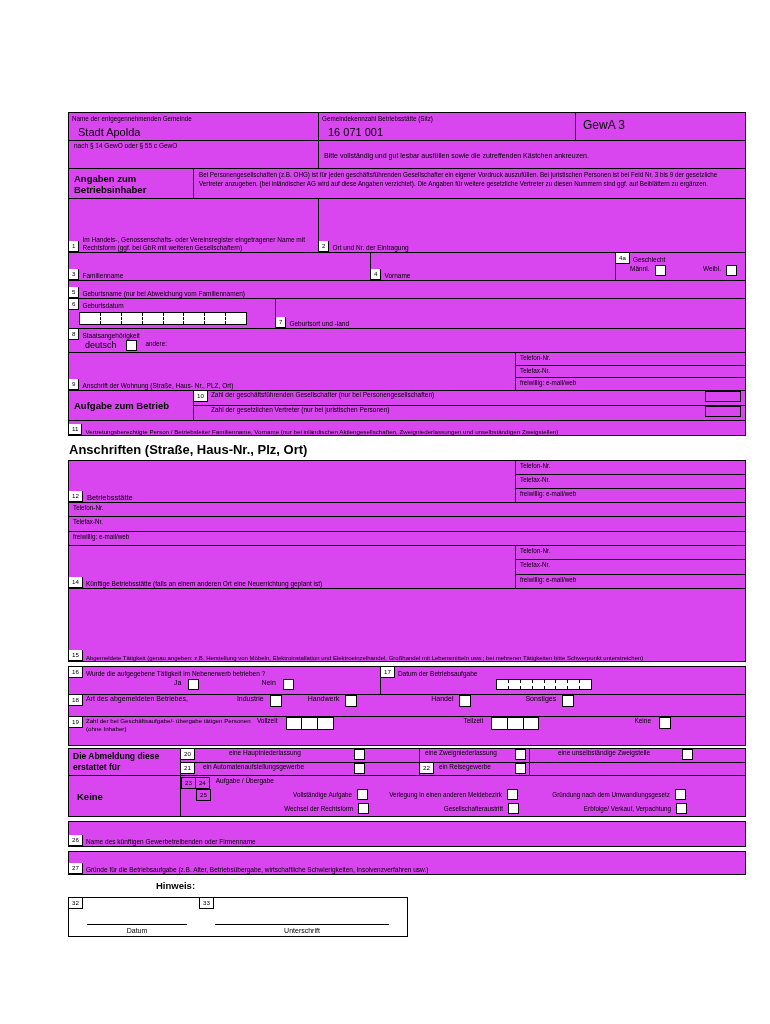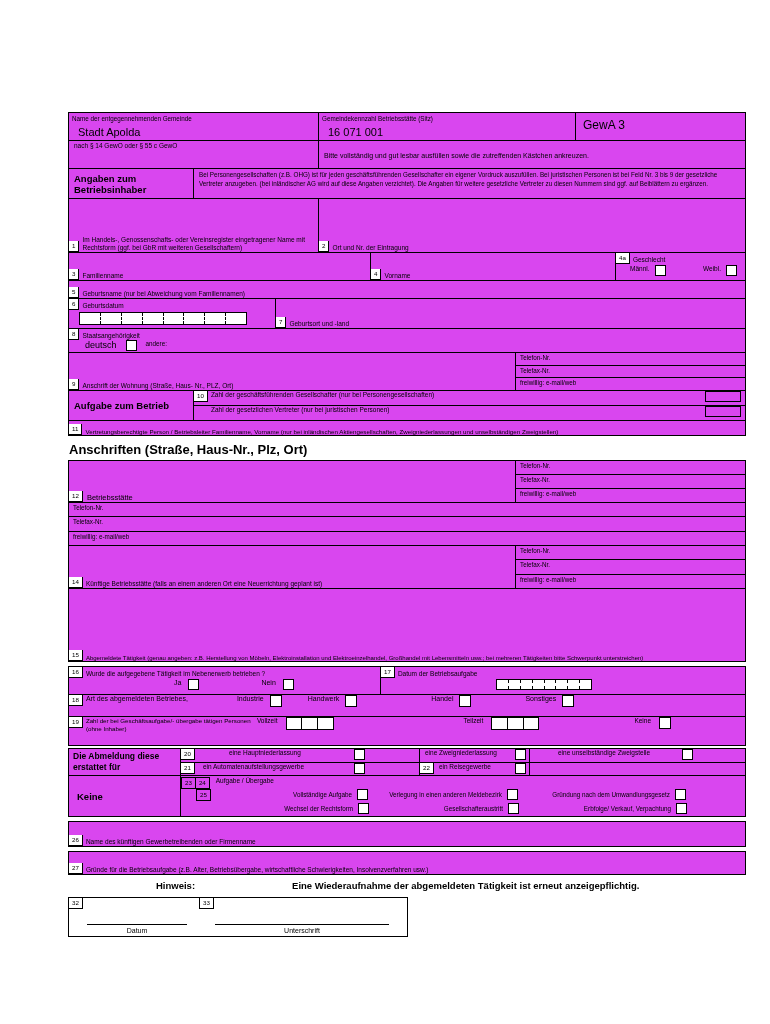--- a/index.html
+++ b/index.html
@@ -402,21 +402,20 @@
 
   <div class="block" style="margin-top:4px">
     <div class="r last nr0" style="height:22px">
       <div class="num">27</div>
       <div class="fl">Gründe für die Betriebsaufgabe (z.B. Alter, Betriebsübergabe, wirtschaftliche Schwierigkeiten, Insolvenzverfahren usw.)</div>
     </div>
   </div>
 
   <div class="hinweis">
     <span style="margin-left:88px">Hinweis:</span>
-    <span style="margin-left:97px">Eine Wiederaufnahme der abgemeldeten Tätigkeit ist erneut anzeigepflichtig.</span>
   </div>
 
   <div class="sig">
     <div class="num" style="position:absolute;left:0;top:0">32</div>
     <div class="num" style="position:absolute;left:130px;top:0;border-left:1px solid #000">33</div>
     <div class="line" style="left:18px;top:26px;width:100px"></div>
     <div class="linelbl" style="left:18px;top:29px;width:100px">Datum</div>
     <div class="line" style="left:146px;top:26px;width:174px"></div>
     <div class="linelbl" style="left:146px;top:29px;width:174px">Unterschrift</div>
   </div>

